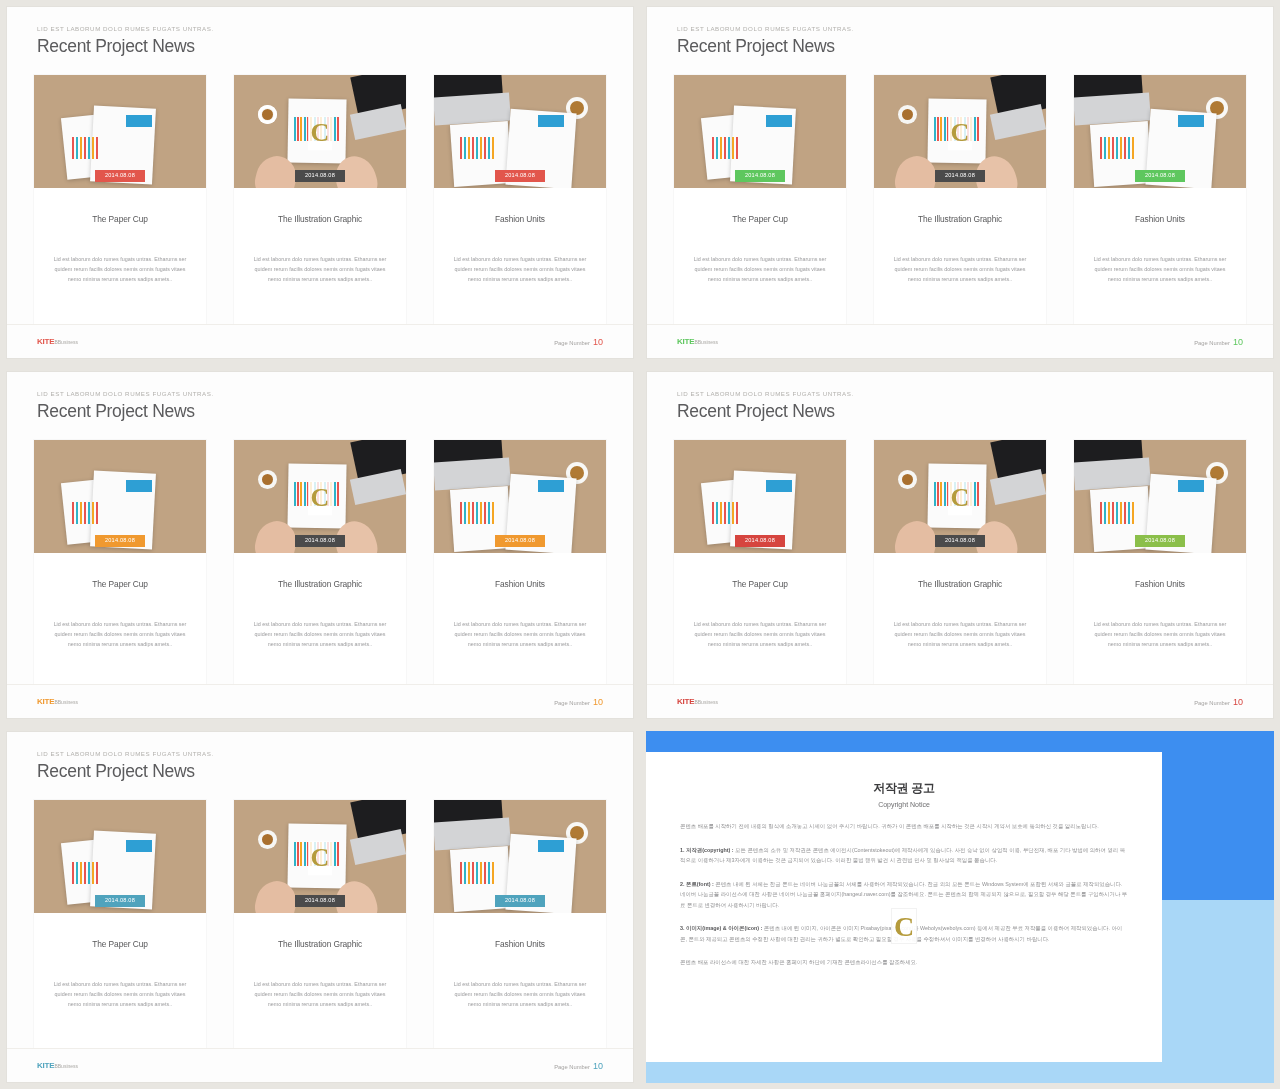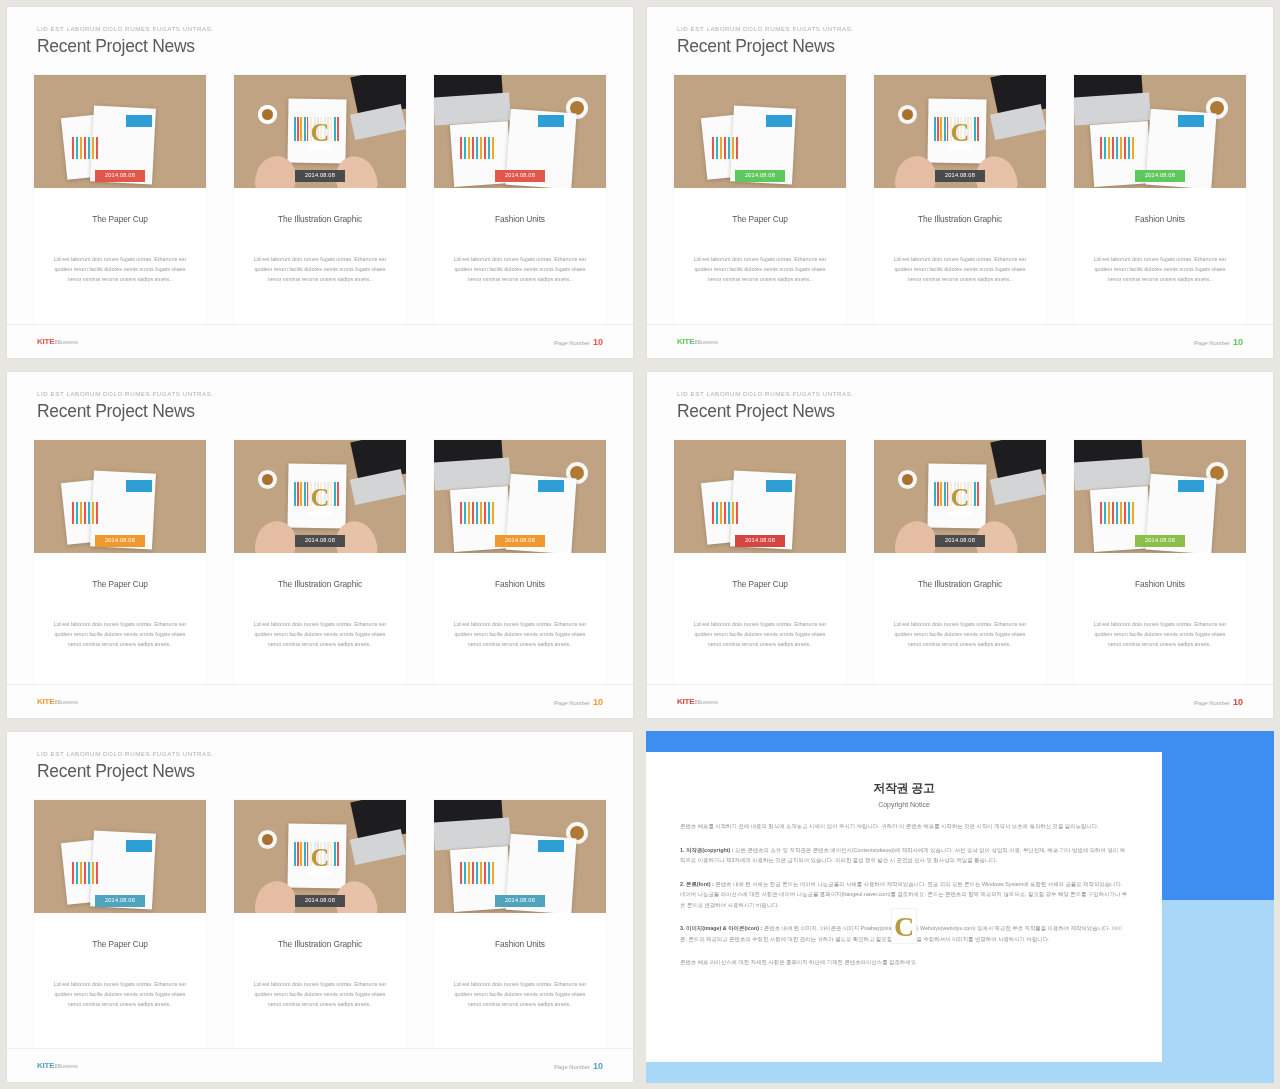--- a/index.html
+++ b/index.html
@@ -164,21 +164,21 @@
     justify-content: space-between;
     padding: 0 30px;
     margin: 0 0 0 0;
   }
 
   .brand { font-size: 8px; letter-spacing: -0.2px; white-space: nowrap; }
   .brand .b1 { font-weight: 700; }
   .brand .b2 { font-size: 5px; color: #a9a7a3; letter-spacing: 0; }
 
   .pagenum { font-size: 5.8px; color: #a4a2a0; white-space: nowrap; }
-  .pagenum .num { font-size: 9px; font-weight: 700; margin-left: 3px; }
+  .pagenum .num { font-size: 9px; font-weight: 400; margin-left: 3px; }
 
   
   .copy-cell { padding: 6px; }
 
   .copy-wrap {
     width: 100%;
     height: 100%;
     background: linear-gradient(180deg, #3d8ef0 0%, #3d8ef0 48%, #a9d7f7 48%, #a9d7f7 100%);
     display: flex;
     align-items: center;

